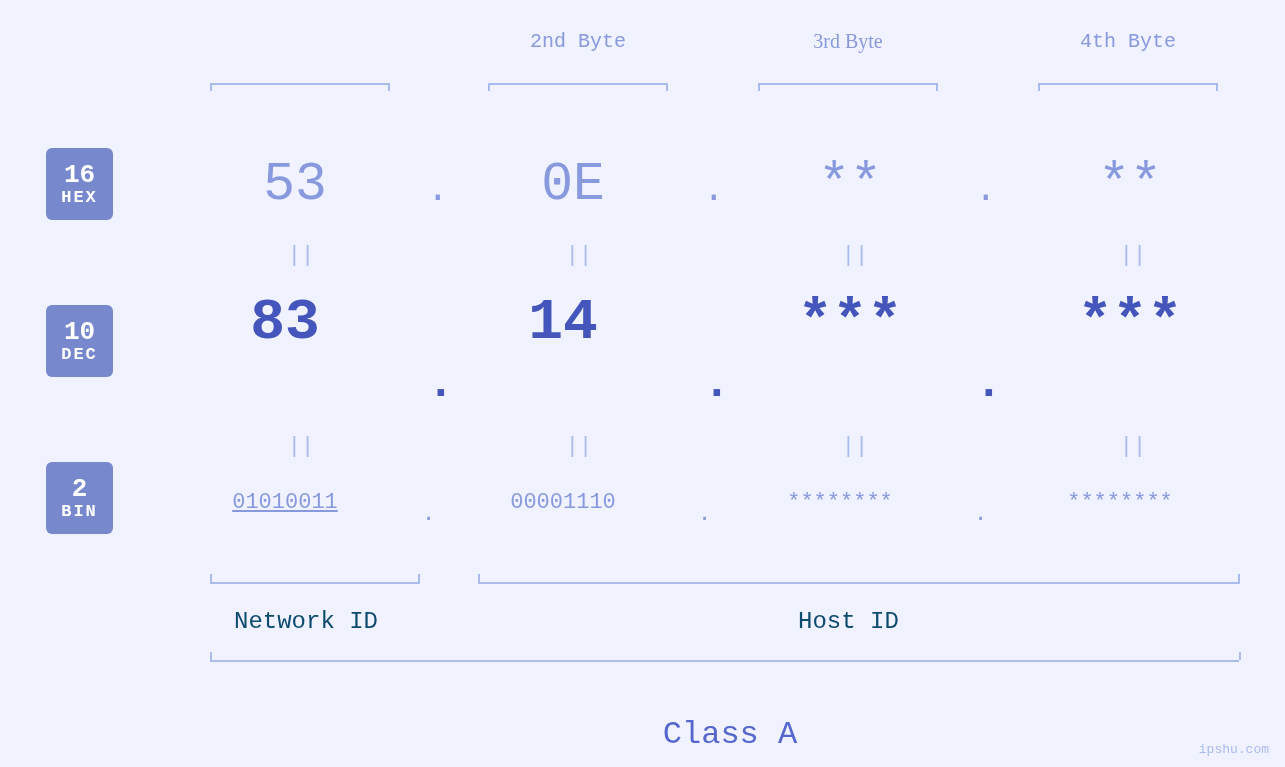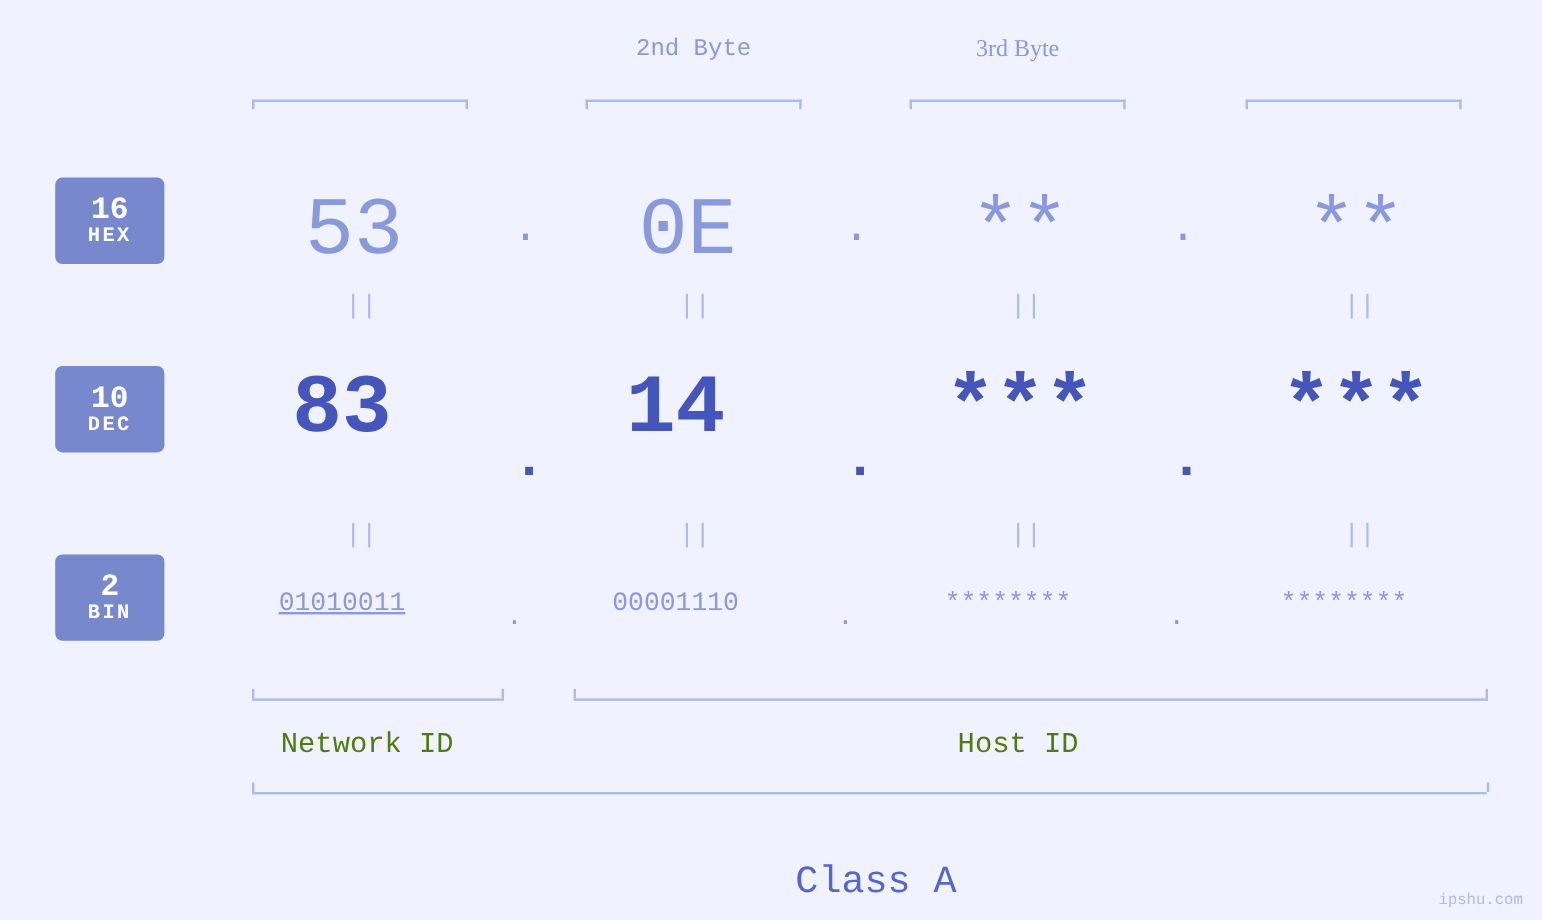--- a/index.html
+++ b/index.html
@@ -21,21 +21,21 @@
     
     .badge {
       position: absolute;
       background-color: #7788cc;
       color: #ffffff;
       border-radius: 6px;
       display: flex;
       flex-direction: column;
       align-items: center;
       justify-content: center;
-      width: 91px;
+      width: 67px;
       height: 72px;
       font-size: 22px;
       font-weight: bold;
       left: 46px;
     }
     .badge .badge-num {
       font-size: 26px;
       line-height: 1;
     }
     .badge .badge-label {
@@ -72,35 +72,35 @@
     .bracket-col1 { left: 210px; }
     .bracket-col2 { left: 488px; }
     .bracket-col3 { left: 758px; }
     .bracket-col4 { left: 1038px; }
 
     
     .hex-val {
       position: absolute;
       top: 155px;
       color: #8899dd;
-      font-size: 68px;
+      font-size: 53px;
       text-align: center;
       width: 180px;
     }
     .hex-v1 { left: 205px; }
     .hex-v2 { left: 483px; }
     .hex-v3 { left: 760px; }
     .hex-v4 { left: 1040px; }
 
     
     .dec-val {
       position: absolute;
-      top: 302px;
+      top: 290px;
       color: #4455bb;
-      font-size: 69px;
+      font-size: 58px;
       font-weight: bold;
       text-align: center;
       width: 180px;
     }
     .dec-v1 { left: 195px; }
     .dec-v2 { left: 473px; }
     .dec-v3 { left: 760px; }
     .dec-v4 { left: 1040px; }
 
     
@@ -175,21 +175,21 @@
       height: 2px;
       background-color: #aabbee;
     }
     .bot-network { left: 210px; width: 210px; }
     .bot-host { left: 478px; width: 762px; }
 
     
     .section-label {
       position: absolute;
       top: 608px;
-      color: #4d7c0f;
+      color: #0c4a6e;
       font-size: 24px;
     }
     .network-label { left: 234px; }
     .host-label { left: 798px; }
 
     
     .full-bracket {
       position: absolute;
       top: 660px;
       left: 210px;
@@ -240,20 +240,21 @@
     <span class="badge-num">10</span>
     <span class="badge-label">DEC</span>
   </div>
   <div class="badge badge-bin">
     <span class="badge-num">2</span>
     <span class="badge-label">BIN</span>
   </div>
 
   <div class="col-header col2-header">2nd Byte</div>
   <div class="col-header col3-header">3rd Byte</div>
+  <div class="col-header col4-header">4th Byte</div>
 
   <div class="top-bracket bracket-col1"></div>
   <div class="top-bracket bracket-col2"></div>
   <div class="top-bracket bracket-col3"></div>
   <div class="top-bracket bracket-col4"></div>
 
   <div class="tick" style="top:83px; left:210px;"></div>
   <div class="tick" style="top:83px; left:388px;"></div>
   <div class="tick" style="top:83px; left:488px;"></div>
   <div class="tick" style="top:83px; left:666px;"></div>

